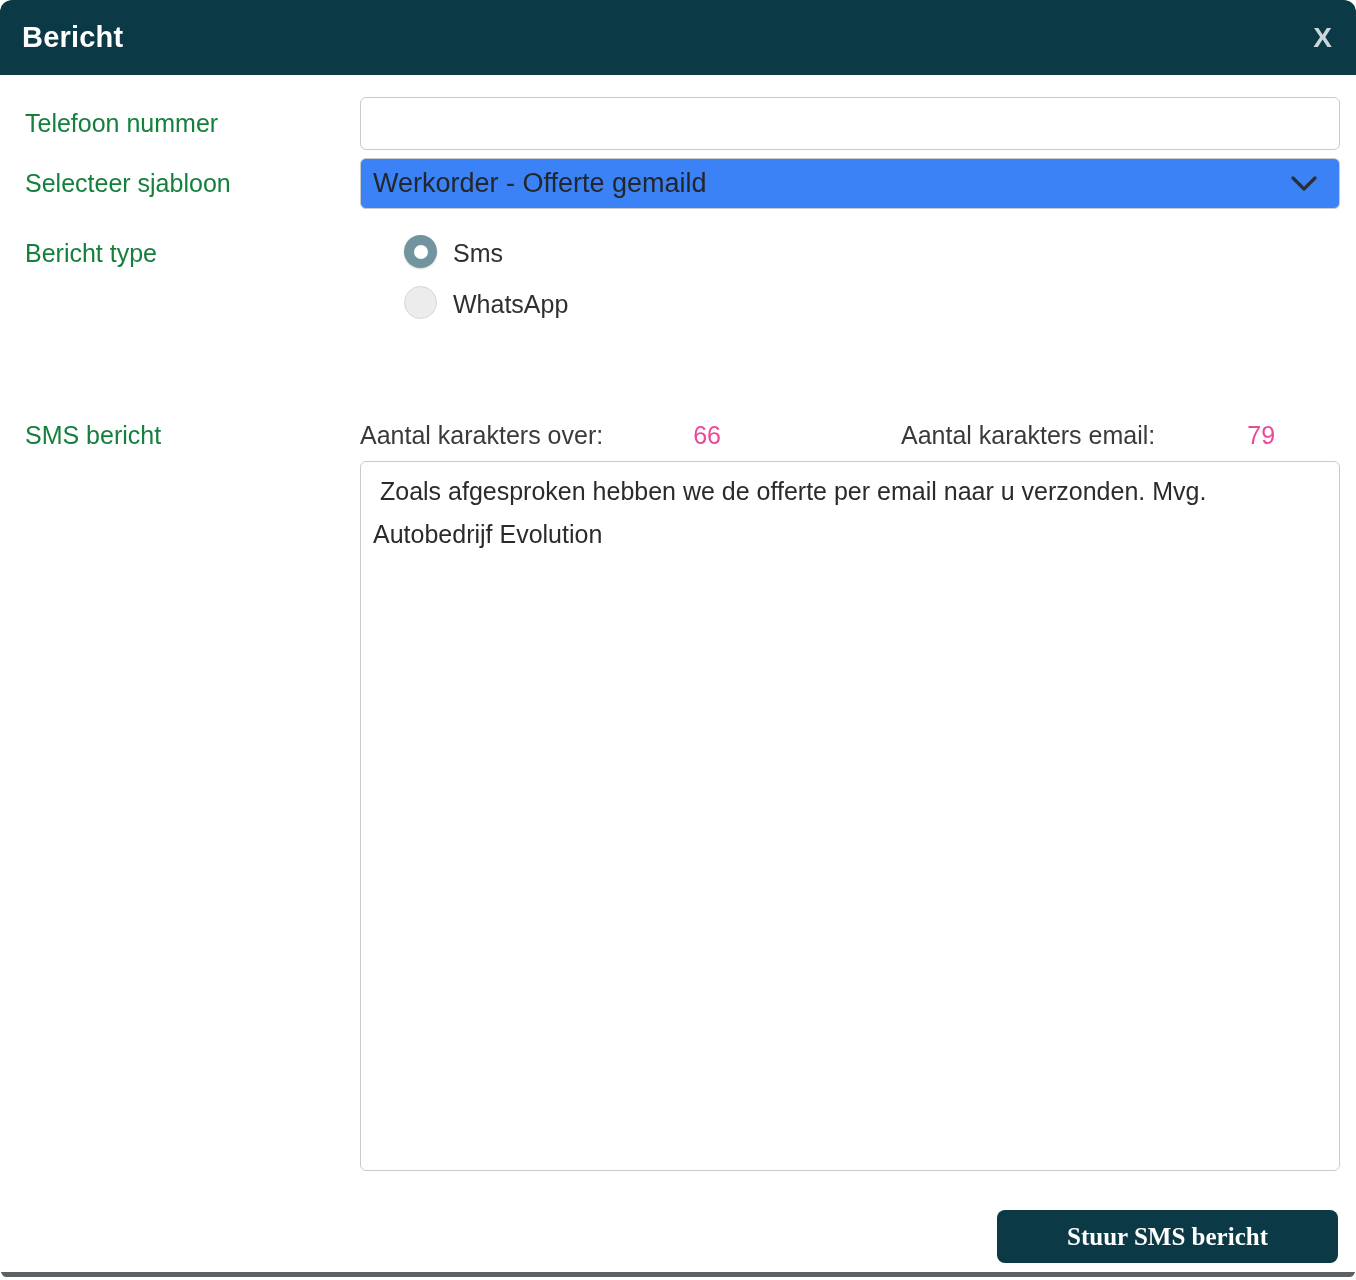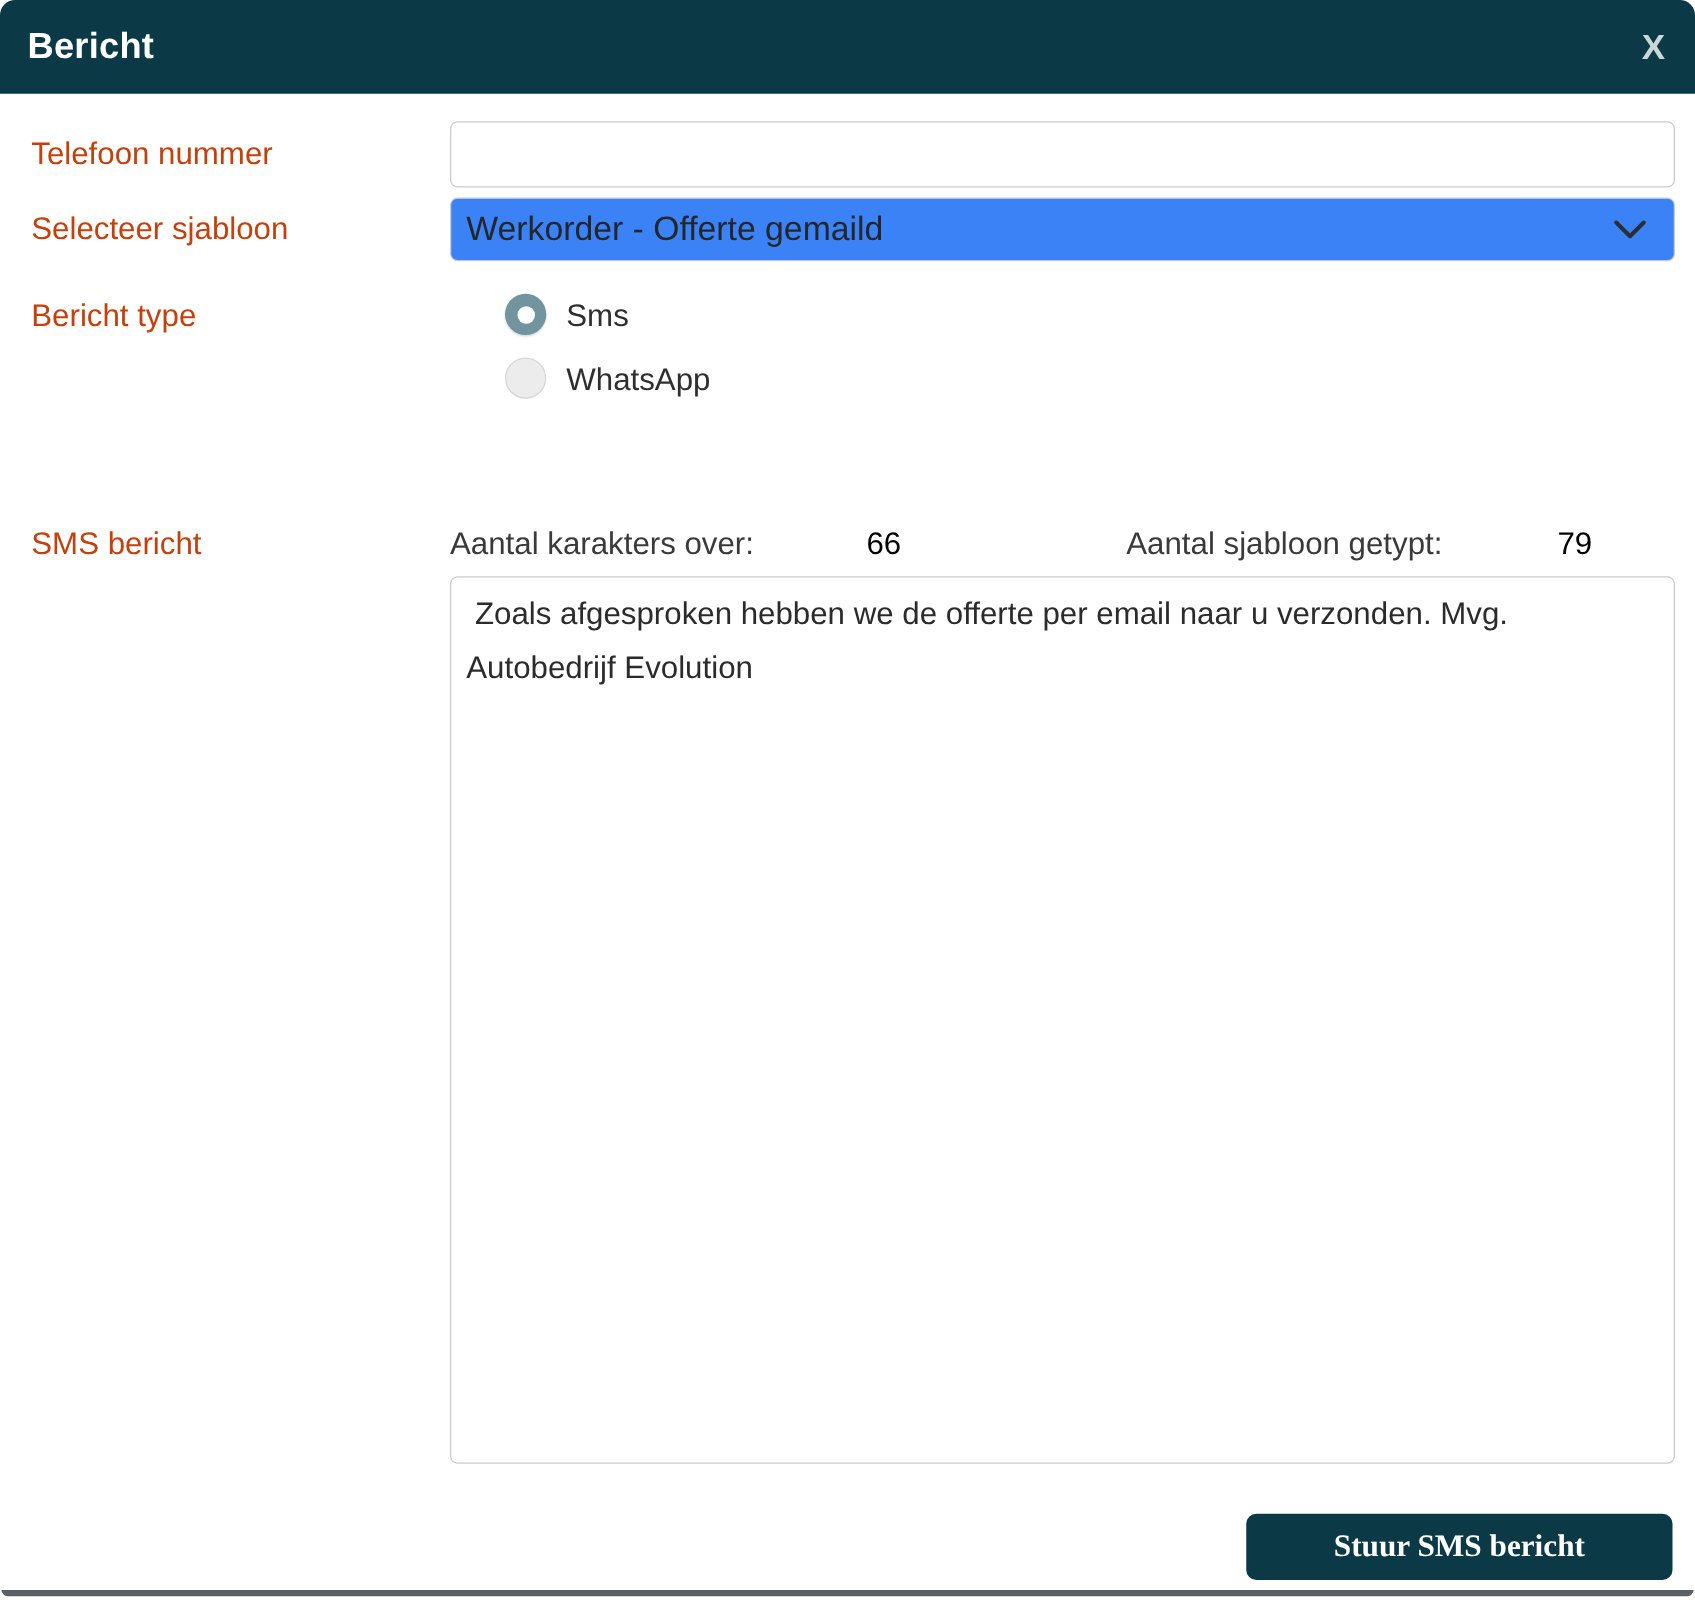--- a/index.html
+++ b/index.html
@@ -43,21 +43,21 @@
   
   .form-area { padding: 22px 16px 0 22px; }
   .form-row {
     display: flex;
     align-items: flex-start;
   }
   .label-col {
     width: 338px;
     flex: 0 0 338px;
     font-size: 25px;
-    color: #c2410c;
+    color: #15803d;
     padding-top: 12px;
     padding-left: 3px;
   }
   .field-col { flex: 1; }
   .text-input {
     width: 100%;
     height: 53px;
     border: 1px solid #cbcbcb;
     border-radius: 6px;
     font-size: 25px;
@@ -131,21 +131,21 @@
   
   .sms-section { margin-top: 72px; }
   .counters {
     display: flex;
     align-items: baseline;
     font-size: 25px;
     color: #3a3a3a;
     padding-top: 12px;
     gap: 46px;
   }
-  .counter-value { margin-left: 44px; color: #000000; }
+  .counter-value { margin-left: 44px; color: #ec4899; }
   .counter-label-2 { margin-left: 134px; }
   .counter-value-2 { margin-left: 46px; }
   .message-box {
     margin-top: 11px;
     width: 100%;
     height: 710px;
     border: 1px solid #cbcbcb;
     border-radius: 6px;
     font-family: "Liberation Sans", "DejaVu Sans", sans-serif;
     font-size: 25px;
@@ -230,21 +230,21 @@
         </div>
       </div>
     </div>
 
     <div class="form-row sms-section">
       <div class="label-col">SMS bericht</div>
       <div class="field-col">
         <div class="counters">
           <span>Aantal karakters over:</span>
           <span class="counter-value">66</span>
-          <span class="counter-label-2">Aantal sjabloon getypt:</span>
+          <span class="counter-label-2">Aantal karakters email:</span>
           <span class="counter-value counter-value-2">79</span>
         </div>
         <textarea class="message-box" spellcheck="false" style=""> Zoals afgesproken hebben we de offerte per email naar u verzonden. Mvg. Autobedrijf Evolution</textarea>
       </div>
     </div>
 
     <div class="button-row">
       <button class="send-btn">Stuur SMS bericht</button>
     </div>
 

